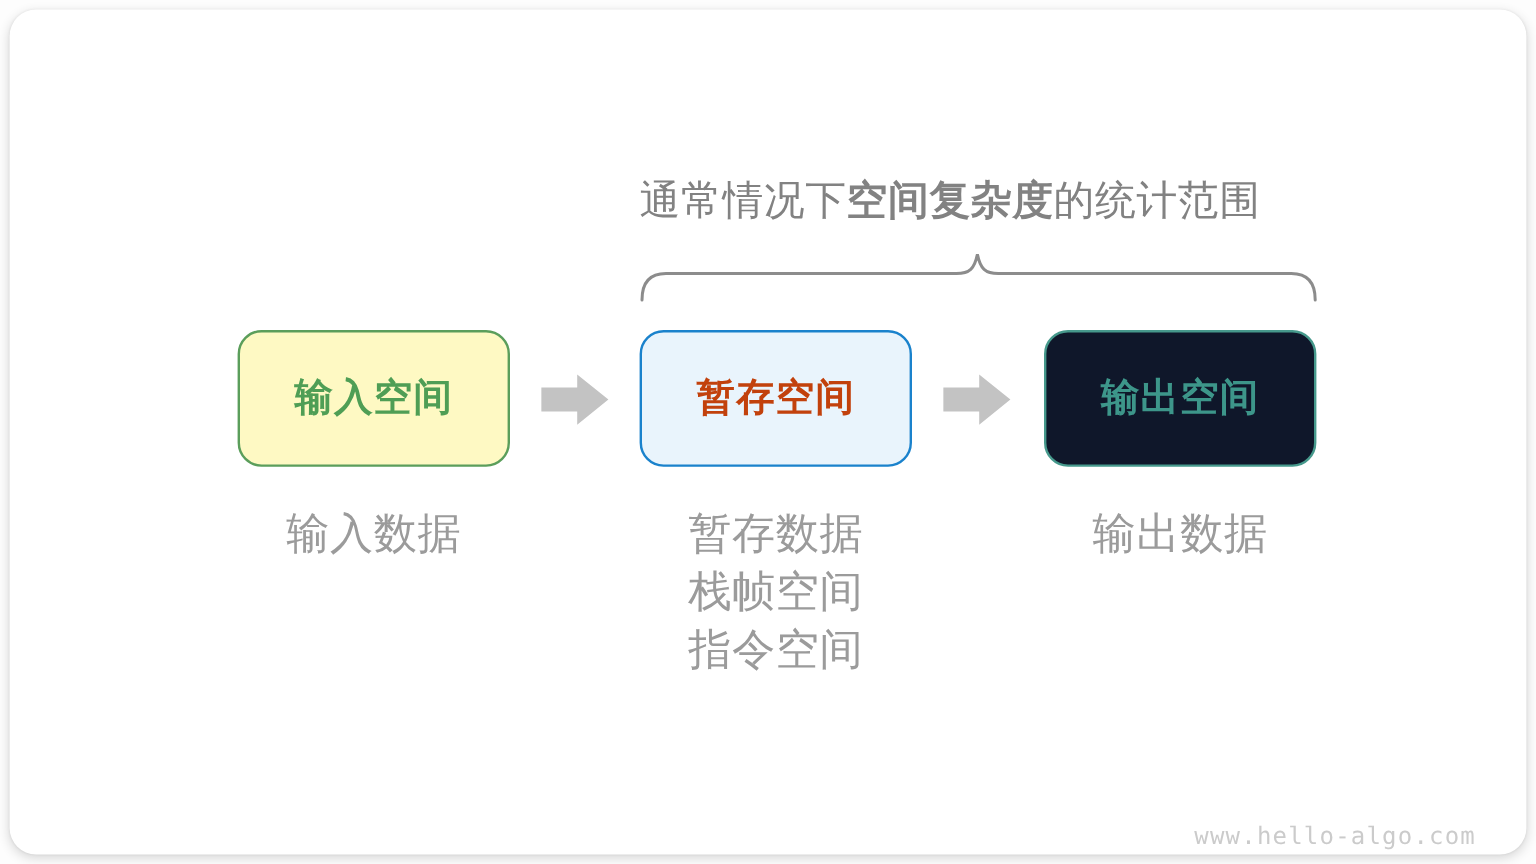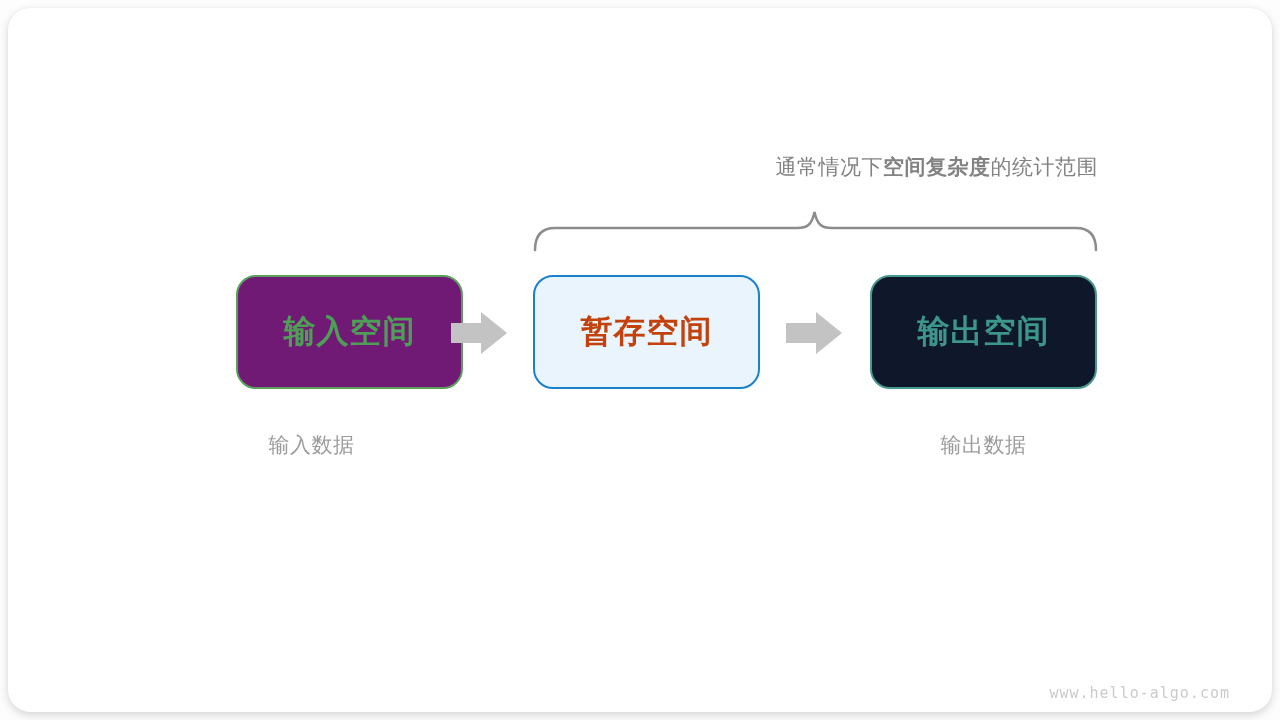--- a/index.html
+++ b/index.html
@@ -19,22 +19,22 @@
     left: 8px; top: 8px;
     width: 1264px; height: 704px;
     background: var(--card-bg, #ffffff);
     border-radius: 22px;
     box-shadow: 0 3px 10px rgba(0,0,0,0.16), 0 0 2px rgba(0,0,0,0.05);
   }
   .title {
     position: absolute;
     left: 525px; top: 143px;
     width: 565px;
-    text-align: right;
-    font-size: 21px;
+    text-align: left;
+    font-size: 34px;
     line-height: 32px;
     color: var(--title-text, #828282);
     letter-spacing: 0.5px;
     white-space: nowrap;
   }
   .title b { font-weight: 700; }
   .brace-svg {
     position: absolute;
     left: 0; top: 0;
     pointer-events: none;
@@ -70,51 +70,51 @@
     height: 44px;
     color: var(--arrow, #c3c3c3);
   }
   .arrow-1 { left: 443px; }
   .arrow-2 { left: 778px; }
   .notes {
     position: absolute;
     top: 413px;
     width: 227px;
     text-align: center;
-    font-size: 21px;
+    font-size: 36px;
     line-height: 48px;
     color: var(--note-text, #9b9b9b);
     letter-spacing: 0.5px;
   }
   .notes-input  { left: 190px; }
   .notes-temp   { left: 525px; }
   .notes-output { left: 862px; }
   .watermark {
     position: absolute;
     right: 42px;
     top: 676px;
     font-family: "DejaVu Sans Mono", "Liberation Mono", monospace;
-    font-size: 15px;
+    font-size: 20px;
     letter-spacing: 1px;
     color: var(--watermark, #cbcbcb);
   }
 </style>
 </head>
 <body>
 
 <div class="stage">
   <div class="card">
 
     <div class="title"><span>通常情况下</span><b>空间复杂度</b><span>的统计范围</span></div>
 
     <svg class="brace-svg" width="1280" height="720" viewBox="0 0 1280 720">
       <path class="brace-path" d="M 527 242 C 527 229, 532 220, 547 220 L 789 220 C 800 220, 804 216, 806.5 204 C 809 216, 813 220, 824 220 L 1068 220 C 1083 220, 1088 229, 1088 242"></path>
     </svg>
 
-    <div class="space-box box-input" style="border-color: rgb(91, 158, 91); background: #701a75; color: rgb(79, 158, 85); margin-left: 38px;">
+    <div class="space-box box-input" style="border-color: rgb(91, 158, 91); background: #fef9c3; color: rgb(79, 158, 85);">
       <span>输入空间</span>
     </div>
 
     <svg class="arrow arrow-1" viewBox="0 0 57 44">
       <polygon points="0,12 30,12 30,1 56,22 30,43 30,32 0,32" fill="currentColor"></polygon>
     </svg>
 
     <div class="space-box box-temp" style="border-color: rgb(26, 130, 204); background: rgb(233, 244, 252); color: #c2410c;">
       <span>暂存空间</span>
     </div>
@@ -124,20 +124,25 @@
     </svg>
 
     <div class="space-box box-output" style="border-color: rgb(70, 153, 140); background: #0f172a; color: rgb(61, 150, 138);">
       <span>输出空间</span>
     </div>
 
     <div class="notes notes-input">
       <div>输入数据</div>
     </div>
 
+    <div class="notes notes-temp">
+      <div>暂存数据</div>
+      <div>栈帧空间</div>
+      <div>指令空间</div>
+    </div>
 
     <div class="notes notes-output">
       <div>输出数据</div>
     </div>
 
     <div class="watermark">www.hello-algo.com</div>
 
   </div>
 </div>
 

